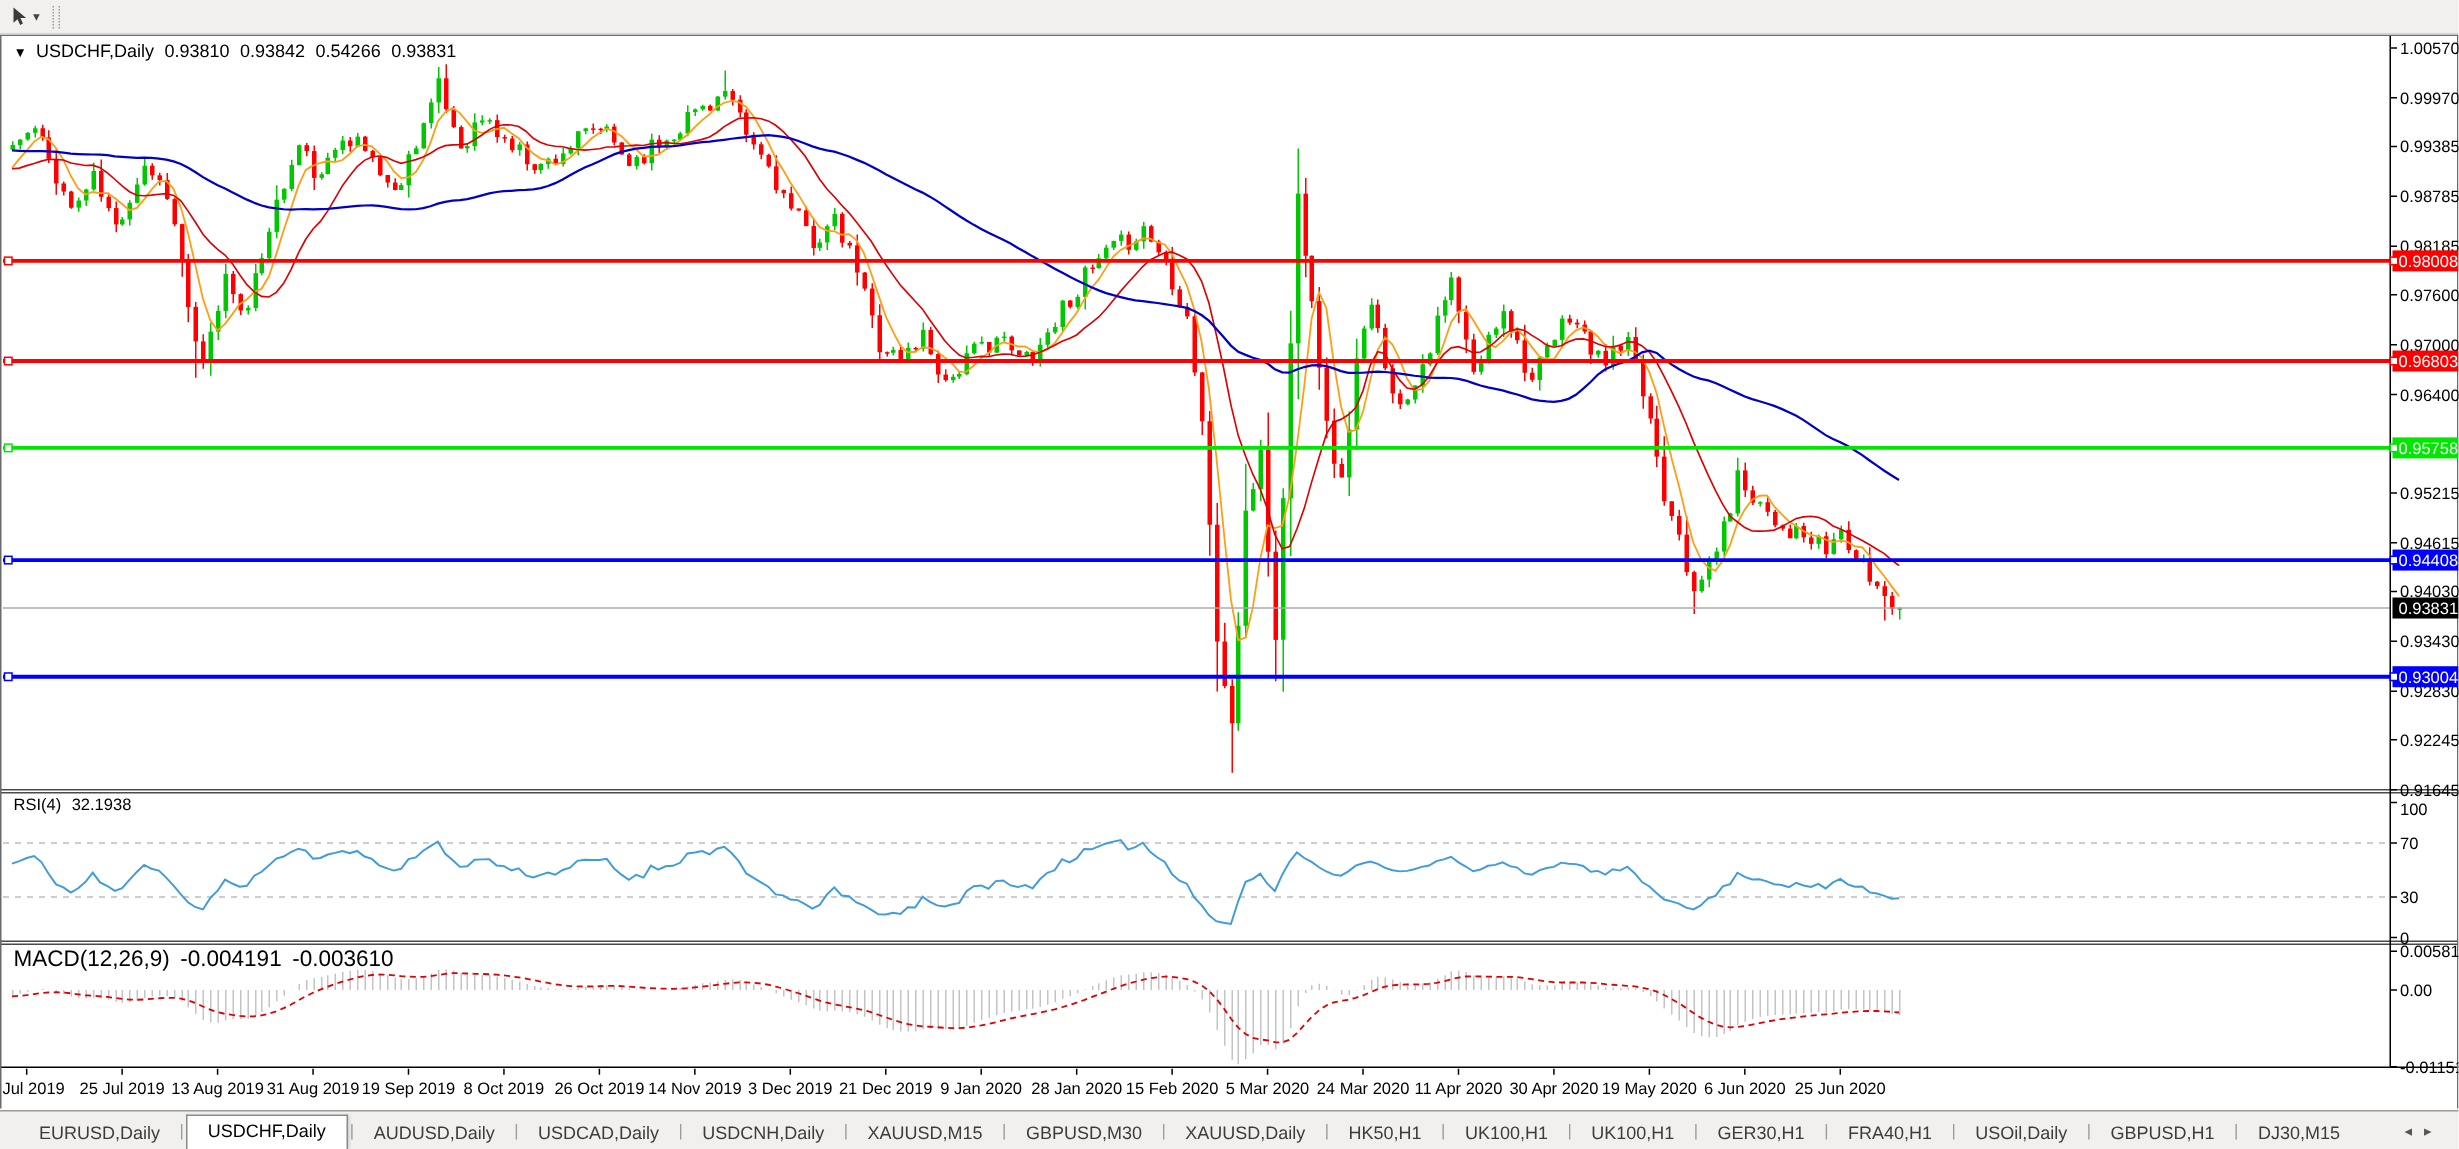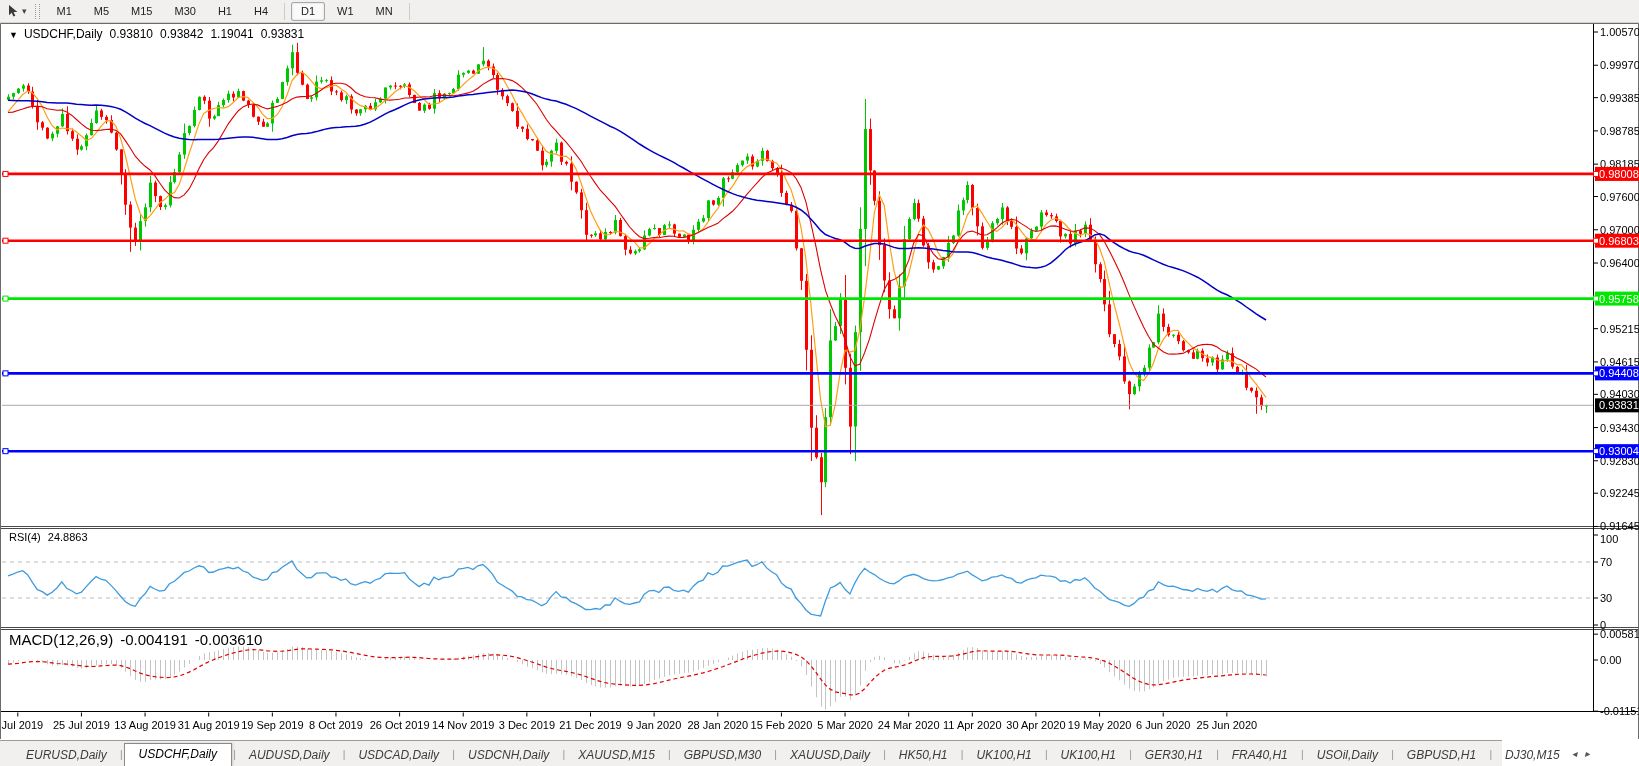--- a/index.html
+++ b/index.html
@@ -18,22 +18,22 @@
   .vsep{width:1px;height:17px;background:#cfccc8;margin:0 5px;}
   
   .ovl{position:absolute;left:9px;font-size:12px;color:#000;pointer-events:none;white-space:pre;}
   .ovl b{font-weight:400;}
   .ovl .tri{font-size:9px;margin-right:6px;}
   .ovl span.val{margin-left:7px;text-align:center;}
   #main-title{top:27px;}
   #rsi-title{top:531px;font-size:11px;}
   #macd-title{top:631px;font-size:15px;}
   
-  .tabbar{position:absolute;left:0;top:740px;width:1502px;height:26px;background:#f1f0ef;
-          border-top:1px solid #9e9b97;display:flex;align-items:flex-end;box-sizing:border-box;font-size:12px;font-style:italic;}
+  .tabbar{position:absolute;left:0;top:740px;width:1639px;height:26px;background:#f1f0ef;
+          border-top:1px solid #9e9b97;display:flex;align-items:flex-end;box-sizing:border-box;font-size:12px;}
   .tabs{display:flex;align-items:flex-end;margin-left:14px;height:100%;}
   .tab{color:#3c3c3c;padding:3px 12px 4px 12px;line-height:14px;white-space:nowrap;cursor:default;}
   .tab.active{background:#fff;border:1px solid #8a8a8a;border-bottom:none;color:#000;
               padding:3px 14px 5px 14px;margin-bottom:0;box-shadow:1px 0 2px rgba(0,0,0,.15);}
   .tabsep{color:#9a9a9a;align-self:center;padding:0 1px;font-size:11px;}
   .tab-arrows{margin-left:auto;margin-right:10px;align-self:center;color:#555;font-size:10px;letter-spacing:8px;}
   #chart-svg{position:absolute;top:23px;left:0;}
 </style>
 </head>
 <body>
@@ -41,33 +41,20 @@
 <div class="toolbar">
   <div class="tool-btn">
     <span>
       <svg width="13" height="14" viewBox="0 0 13 14">
           <path d="M2,1 L2,11.2 L4.7,8.8 L6.4,12.6 L8.3,11.7 L6.6,8 L10.4,8 Z" fill="#3a3a3a"></path>
         </svg>
     </span>
     <span class="caret">▾</span>
   </div>
   <div class="grip"></div>
-  <div id="tf-buttons" style="display:flex;align-items:center;">
-      <div class="tf-btn">M1</div>
-      <div class="tf-btn">M5</div>
-      <div class="tf-btn">M15</div>
-      <div class="tf-btn">M30</div>
-      <div class="tf-btn">H1</div>
-      <div class="tf-btn">H4</div>
-      <div class="vsep"></div>
-      <div class="tf-btn active">D1</div>
-      <div class="tf-btn">W1</div>
-      <div class="tf-btn">MN</div>
-      <div class="vsep"></div>
-    </div>
 </div>
 
 <svg id="chart-svg" width="1639" height="717">
     <rect x="0" y="0" width="1639" height="717" fill="#ffffff"></rect>
     <g>
       <line x1="8.5" y1="71.2" x2="8.5" y2="76.8" stroke="#00C800" stroke-width="1"></line>
       <rect x="7" y="73.7" width="3" height="3.1" fill="#00C800"></rect>
       <line x1="13.5" y1="69.7" x2="13.5" y2="76.5" stroke="#00C800" stroke-width="1"></line>
       <rect x="12" y="70.1" width="3" height="3.6" fill="#00C800"></rect>
       <line x1="18.5" y1="65.0" x2="18.5" y2="70.9" stroke="#00C800" stroke-width="1"></line>
@@ -705,23 +692,23 @@
     <line x1="1035.9499999999998" y1="689.5" x2="1035.9499999999998" y2="693.5" stroke="#000"></line>
     <text x="1035.9499999999998" y="706" font-size="11" font-family="Liberation Sans, sans-serif" fill="#000" text-anchor="middle">30 Apr 2020</text>
     <line x1="1099.5849999999998" y1="689.5" x2="1099.5849999999998" y2="693.5" stroke="#000"></line>
     <text x="1099.5849999999998" y="706" font-size="11" font-family="Liberation Sans, sans-serif" fill="#000" text-anchor="middle">19 May 2020</text>
     <line x1="1163.2199999999998" y1="689.5" x2="1163.2199999999998" y2="693.5" stroke="#000"></line>
     <text x="1163.2199999999998" y="706" font-size="11" font-family="Liberation Sans, sans-serif" fill="#000" text-anchor="middle">6 Jun 2020</text>
     <line x1="1226.8549999999998" y1="689.5" x2="1226.8549999999998" y2="693.5" stroke="#000"></line>
     <text x="1226.8549999999998" y="706" font-size="11" font-family="Liberation Sans, sans-serif" fill="#000" text-anchor="middle">25 Jun 2020</text>
   </svg>
 
-<div class="ovl" id="main-title"><span class="tri">▼</span><b>USDCHF,Daily</b><span class="val">0.93810</span><span class="val">0.93842</span><span class="val">1.19041</span><span class="val">0.93831</span></div>
+<div class="ovl" id="main-title"><span class="tri">▼</span><b>USDCHF,Daily</b><span class="val">0.93810</span><span class="val">0.93842</span><span class="val">0.54266</span><span class="val">0.93831</span></div>
 
-<div class="ovl" id="rsi-title"><b>RSI(4)</b><span class="val">24.8863</span></div>
+<div class="ovl" id="rsi-title"><b>RSI(4)</b><span class="val">32.1938</span></div>
 
 <div class="ovl" id="macd-title"><b>MACD(12,26,9)</b><span class="val">-0.004191</span><span class="val">-0.003610</span></div>
 
 <div class="tabbar">
   <div class="tabs" id="tabs">
       <div class="tab">EURUSD,Daily</div>
       <span class="tabsep">|</span>
       <div class="tab active">USDCHF,Daily</div>
       <span class="tabsep">|</span>
       <div class="tab">AUDUSD,Daily</div>

